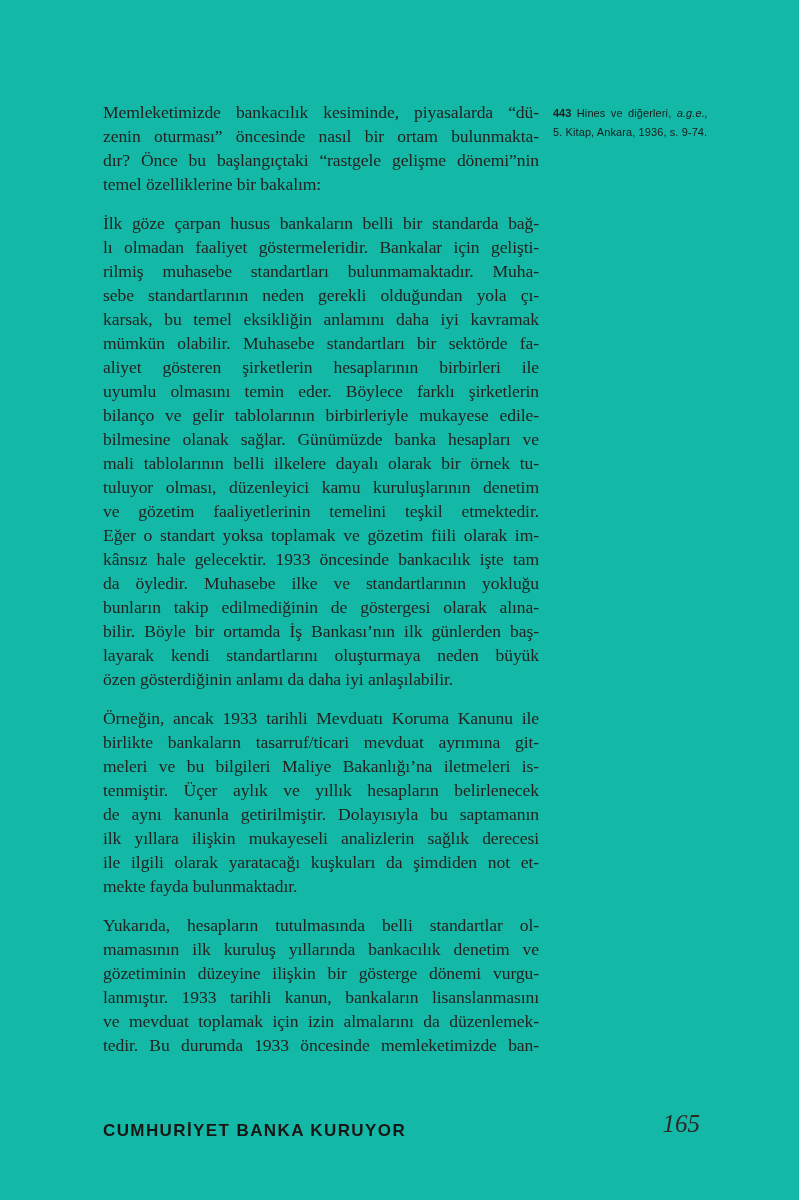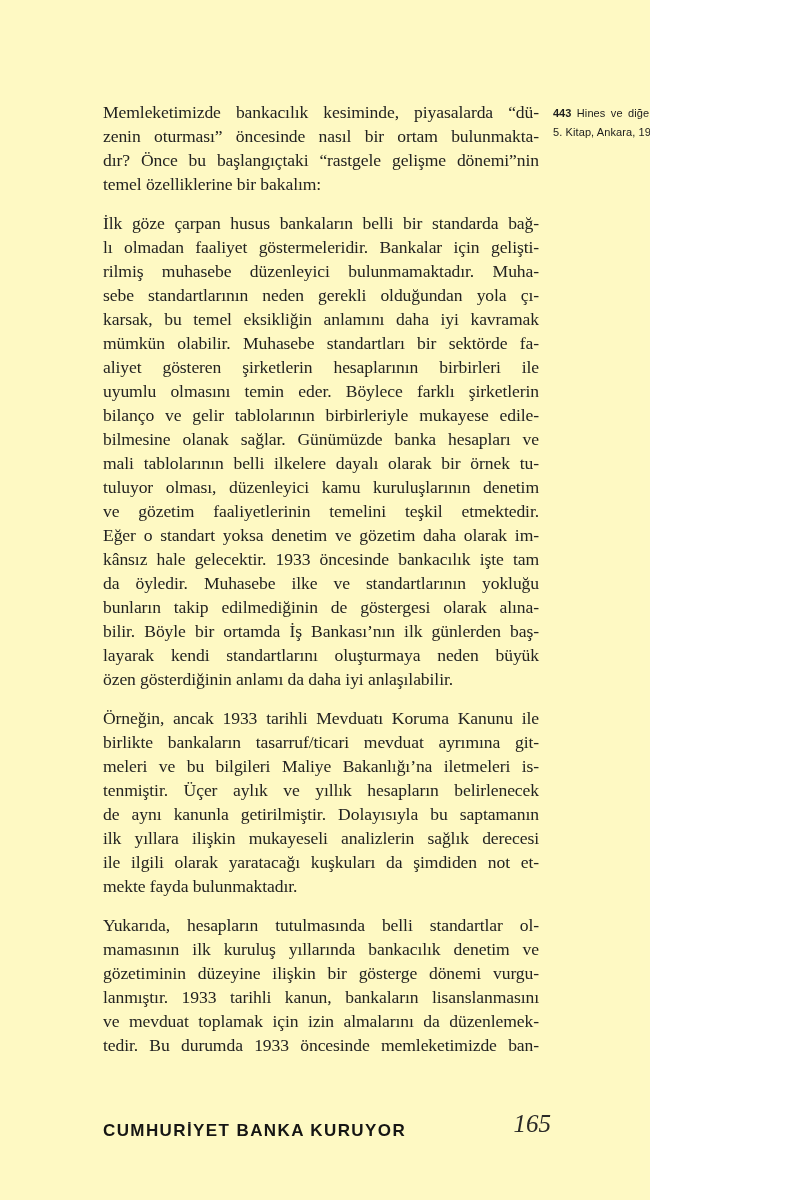--- a/index.html
+++ b/index.html
@@ -2,23 +2,23 @@
 <html lang="tr"><head>
 <meta charset="utf-8">
 <style>
   html, body {
     margin: 0;
     padding: 0;
     background: #ffffff;
   }
   .book-page {
     position: relative;
-    width: 650px;
+    width: 799px;
     height: 1200px;
-    background: #fef9c3;
+    background: #14b8a6;
     overflow: hidden;
     font-family: "Liberation Serif", serif;
   }
   
   .text-column {
     position: absolute;
     left: 103px;
     top: 100px;
     width: 436px;
     color: #232321;
@@ -88,32 +88,32 @@
 
   <div class="paragraph">
         <div class="line">Memleketimizde bankacılık kesiminde, piyasalarda “dü-</div>
         <div class="line">zenin oturması” öncesinde nasıl bir ortam bulunmakta-</div>
         <div class="line">dır? Önce bu başlangıçtaki “rastgele gelişme dönemi”nin</div>
         <div class="line final">temel özelliklerine bir bakalım:</div>
       </div>
       <div class="paragraph">
         <div class="line">İlk göze çarpan husus bankaların belli bir standarda bağ-</div>
         <div class="line">lı olmadan faaliyet göstermeleridir. Bankalar için gelişti-</div>
-        <div class="line">rilmiş muhasebe düzenleyici bulunmamaktadır. Muha-</div>
+        <div class="line">rilmiş muhasebe standartları bulunmamaktadır. Muha-</div>
         <div class="line">sebe standartlarının neden gerekli olduğundan yola çı-</div>
         <div class="line">karsak, bu temel eksikliğin anlamını daha iyi kavramak</div>
         <div class="line">mümkün olabilir. Muhasebe standartları bir sektörde fa-</div>
         <div class="line">aliyet gösteren şirketlerin hesaplarının birbirleri ile</div>
         <div class="line">uyumlu olmasını temin eder. Böylece farklı şirketlerin</div>
         <div class="line">bilanço ve gelir tablolarının birbirleriyle mukayese edile-</div>
         <div class="line">bilmesine olanak sağlar. Günümüzde banka hesapları ve</div>
         <div class="line">mali tablolarının belli ilkelere dayalı olarak bir örnek tu-</div>
         <div class="line">tuluyor olması, düzenleyici kamu kuruluşlarının denetim</div>
         <div class="line">ve gözetim faaliyetlerinin temelini teşkil etmektedir.</div>
-        <div class="line">Eğer o standart yoksa denetim ve gözetim daha olarak im-</div>
+        <div class="line">Eğer o standart yoksa toplamak ve gözetim fiili olarak im-</div>
         <div class="line">kânsız hale gelecektir. 1933 öncesinde bankacılık işte tam</div>
         <div class="line">da öyledir. Muhasebe ilke ve standartlarının yokluğu</div>
         <div class="line">bunların takip edilmediğinin de göstergesi olarak alına-</div>
         <div class="line">bilir. Böyle bir ortamda İş Bankası’nın ilk günlerden baş-</div>
         <div class="line">layarak kendi standartlarını oluşturmaya neden büyük</div>
         <div class="line final">özen gösterdiğinin anlamı da daha iyi anlaşılabilir.</div>
       </div>
       <div class="paragraph">
         <div class="line">Örneğin, ancak 1933 tarihli Mevduatı Koruma Kanunu ile</div>
         <div class="line">birlikte bankaların tasarruf/ticari mevduat ayrımına git-</div>

